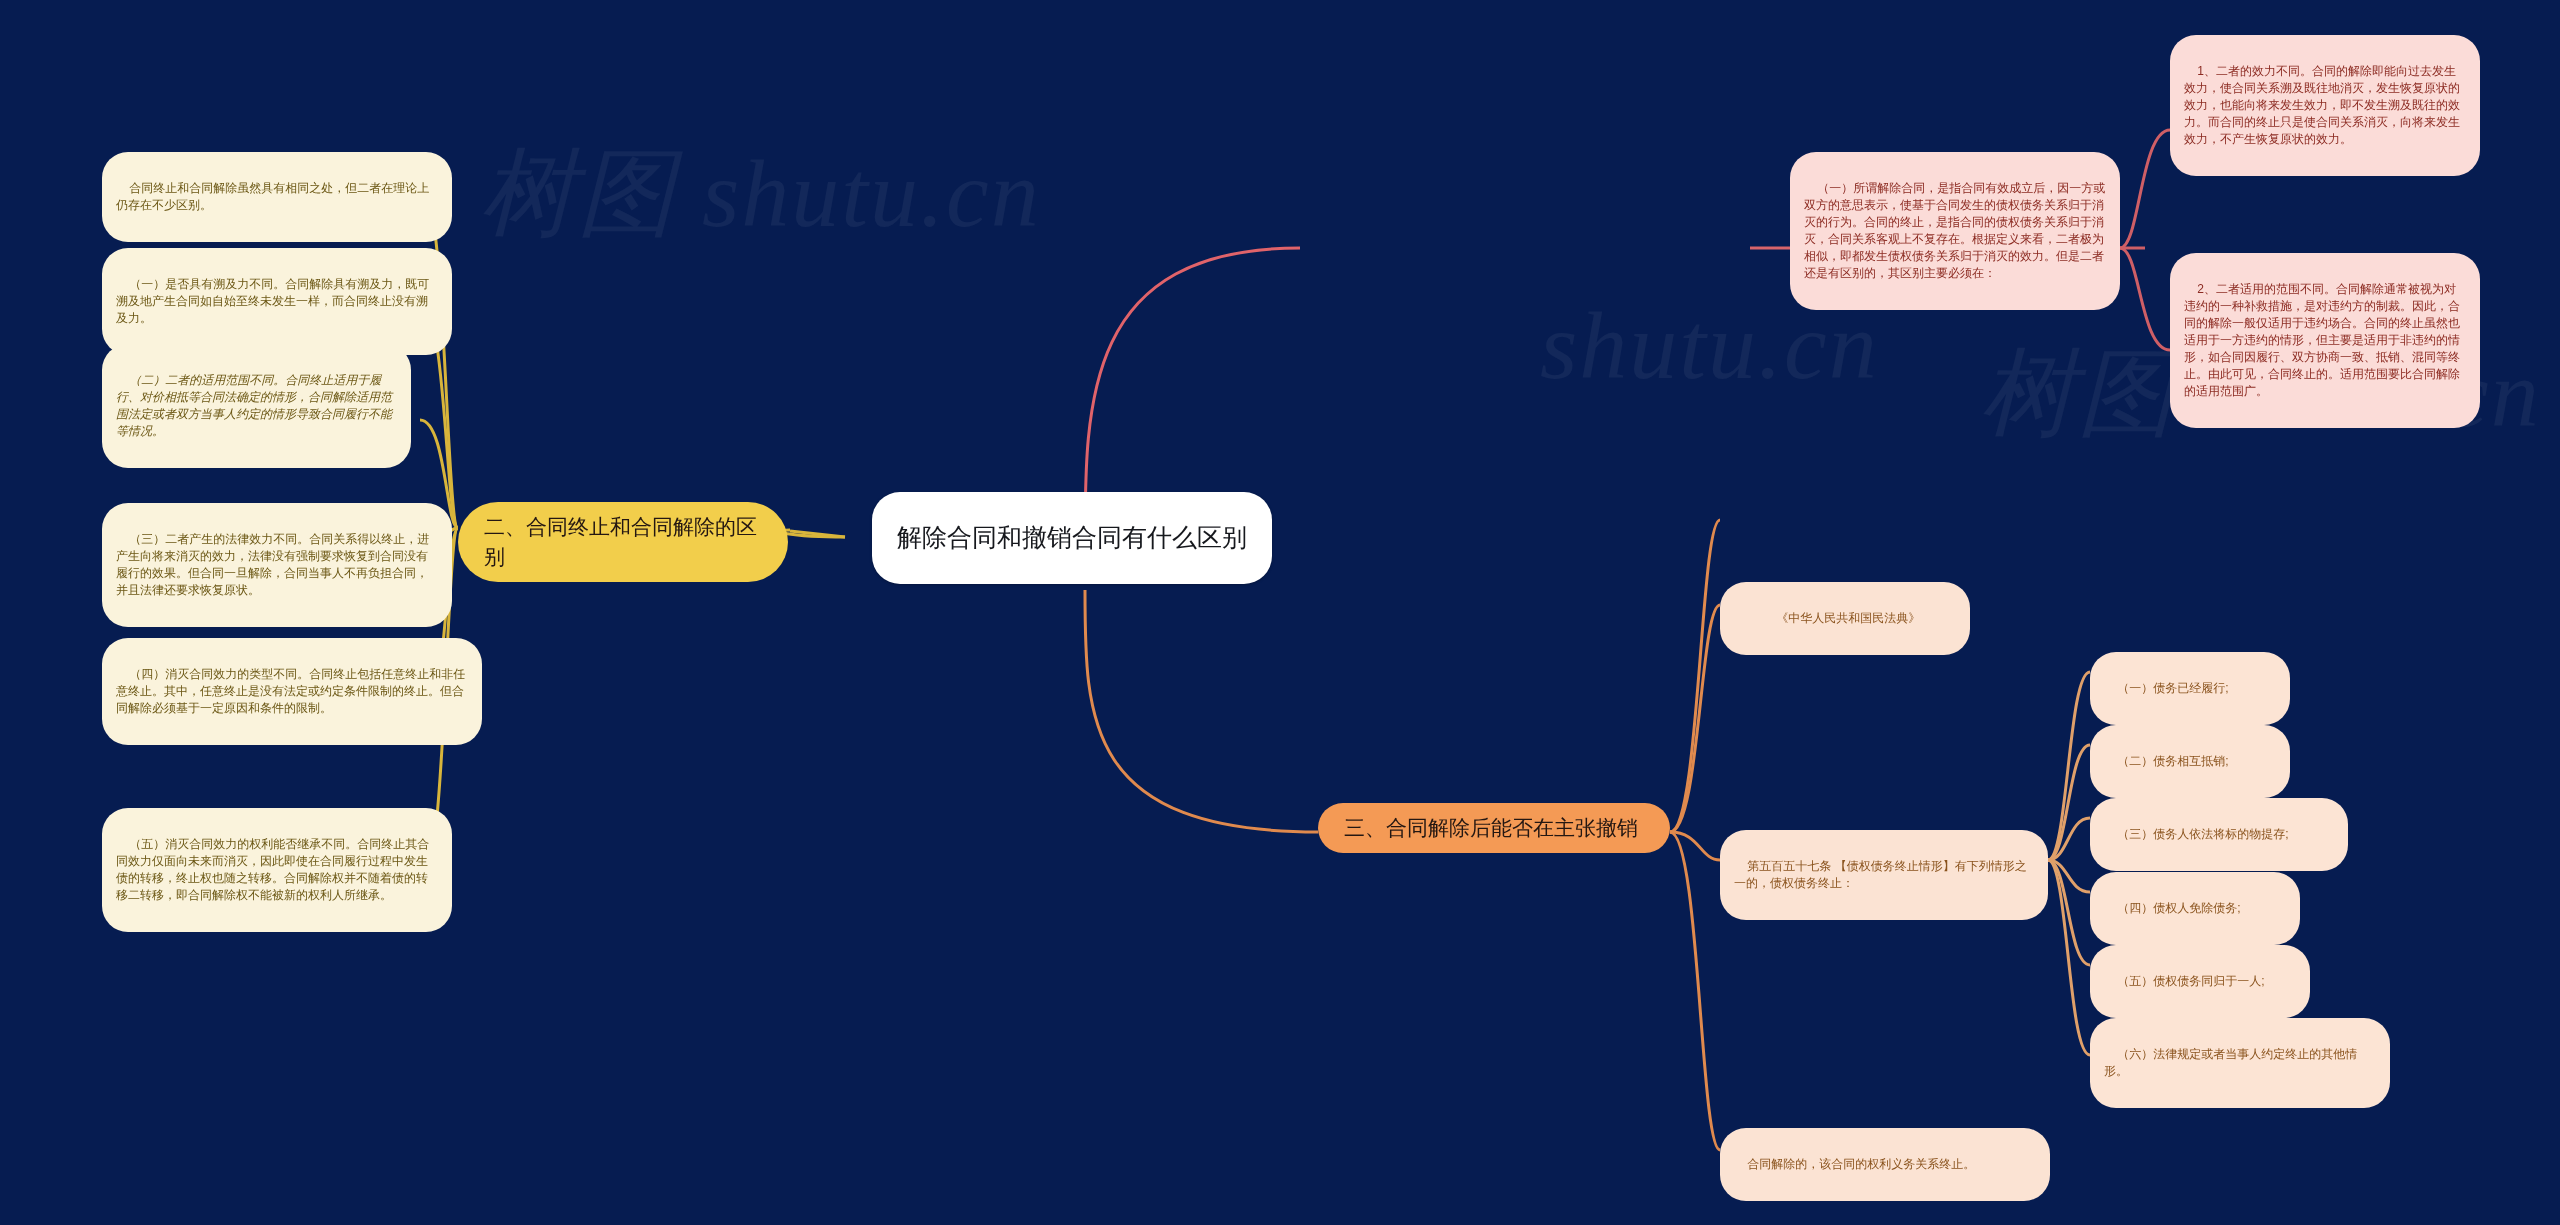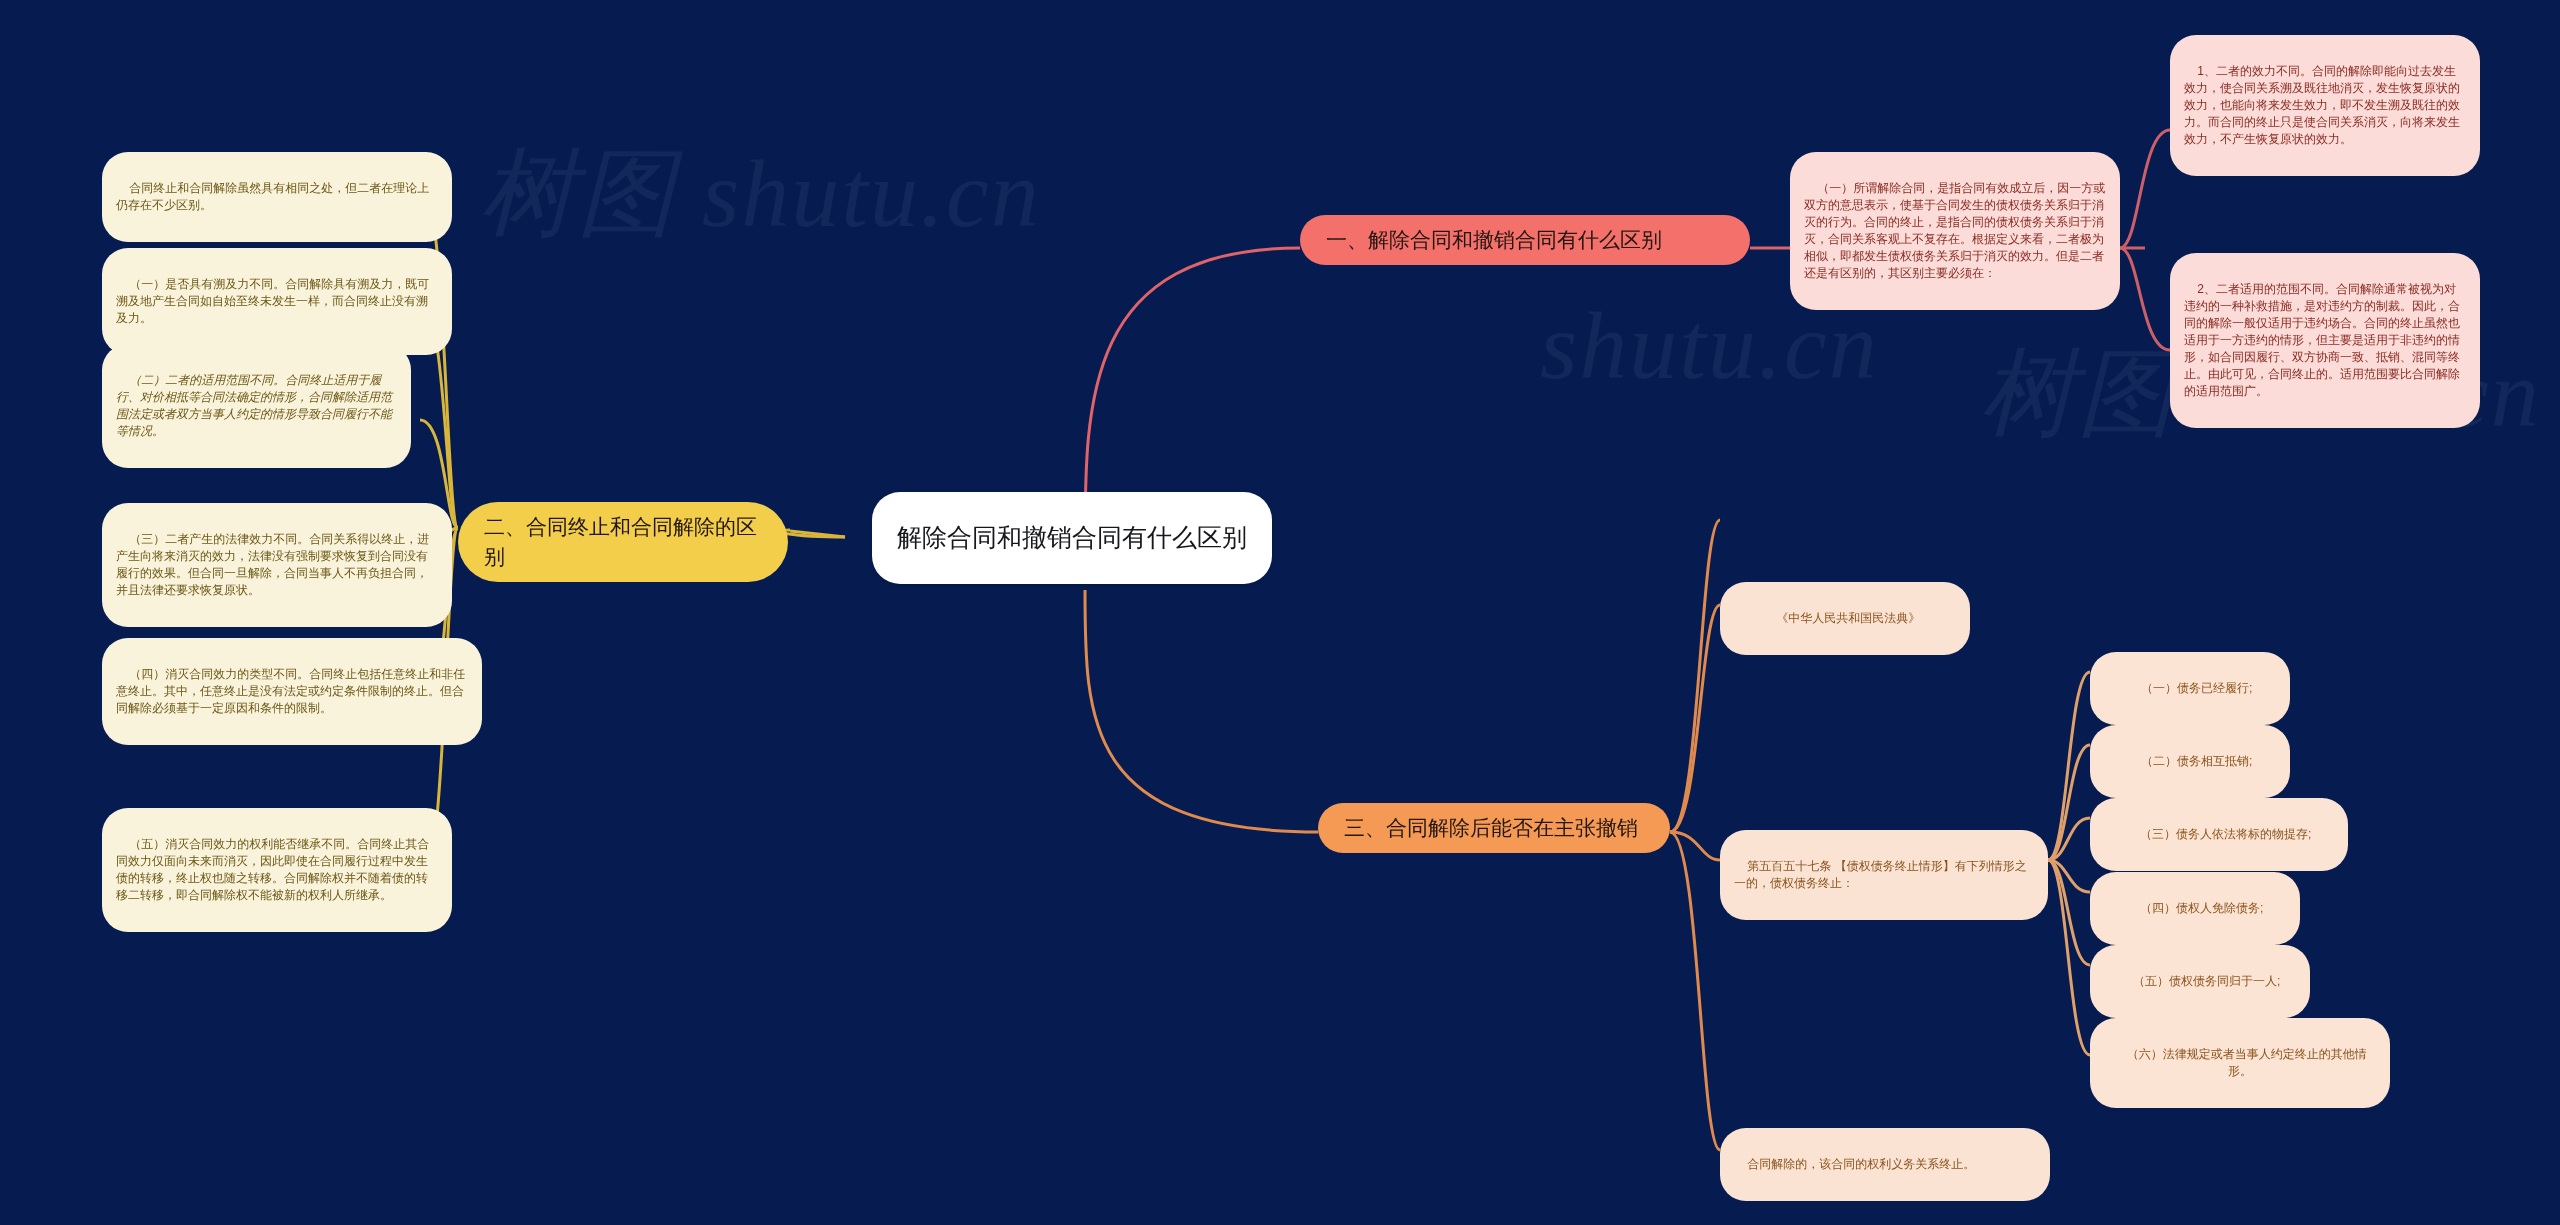--- a/index.html
+++ b/index.html
@@ -24,21 +24,21 @@
         padding:10px 26px;color:#241712;}
   .pill.red{background:#f4706b;}
   .pill.yellow{background:#f2ce4b;color:#241712;}
   .pill.orange{background:#f49a55;color:#241712;}
 
   
   .card{font-size:12px;padding:11px 14px;border-radius:26px;}
   .card.cream{background:#faf3dc;color:#6b5714;margin-left:32px;}
   .card.pink{background:#fbdcd8;color:#8c2b22;}
   .card.peach{background:#fbe3d3;color:#8a531d;}
-  .card.peach2{background:#fce4d4;color:#8a531d;text-align:center;}
+  .card.peach2{background:#fce4d4;color:#8a531d;}
 </style>
 </head>
 <body>
 
 <div id="canvas">
 
   <div class="wm" style="left:480px;top:130px;">树图 shutu.cn</div>
   <div class="wm" style="left:1540px;top:290px;">shutu.cn</div>
   <div class="wm" style="left:1980px;top:330px;">树图 shutu.cn</div>
 
@@ -75,23 +75,20 @@
     <path d="M2048,860 C2068,860 2068,818 2090,818" fill="none" stroke="#e0a06a" stroke-width="3"></path>
     <path d="M2048,860 C2068,860 2068,892 2090,892" fill="none" stroke="#e0a06a" stroke-width="3"></path>
     <path d="M2048,860 C2068,860 2068,965 2090,965" fill="none" stroke="#e0a06a" stroke-width="3"></path>
     <path d="M2048,860 C2068,860 2068,1055 2090,1055" fill="none" stroke="#e0a06a" stroke-width="3"></path>
   </svg>
 
   <div class="node root" style="left:872px;top:492px;width:400px;height:92px;">
     <span>解除合同和撤销合同有什么区别</span>
   </div>
 
-  <div class="node pill red" style="left:1300px;top:215px;width:450px;">
-    <span>一、解除合同和撤销合同有什么区别</span>
-  </div>
 
   <div class="node card pink" style="left:1790px;top:152px;width:330px;">
     <span>（一）所谓解除合同，是指合同有效成立后，因一方或双方的意思表示，使基于合同发生的债权债务关系归于消灭的行为。合同的终止，是指合同的债权债务关系归于消灭，合同关系客观上不复存在。根据定义来看，二者极为相似，即都发生债权债务关系归于消灭的效力。但是二者还是有区别的，其区别主要必须在：</span>
   </div>
 
   <div class="node card pink" style="left:2170px;top:35px;width:310px;">
     <span>1、二者的效力不同。合同的解除即能向过去发生效力，使合同关系溯及既往地消灭，发生恢复原状的效力，也能向将来发生效力，即不发生溯及既往的效力。而合同的终止只是使合同关系消灭，向将来发生效力，不产生恢复原状的效力。</span>
   </div>
 
   <div class="node card pink" style="left:2170px;top:253px;width:310px;">

